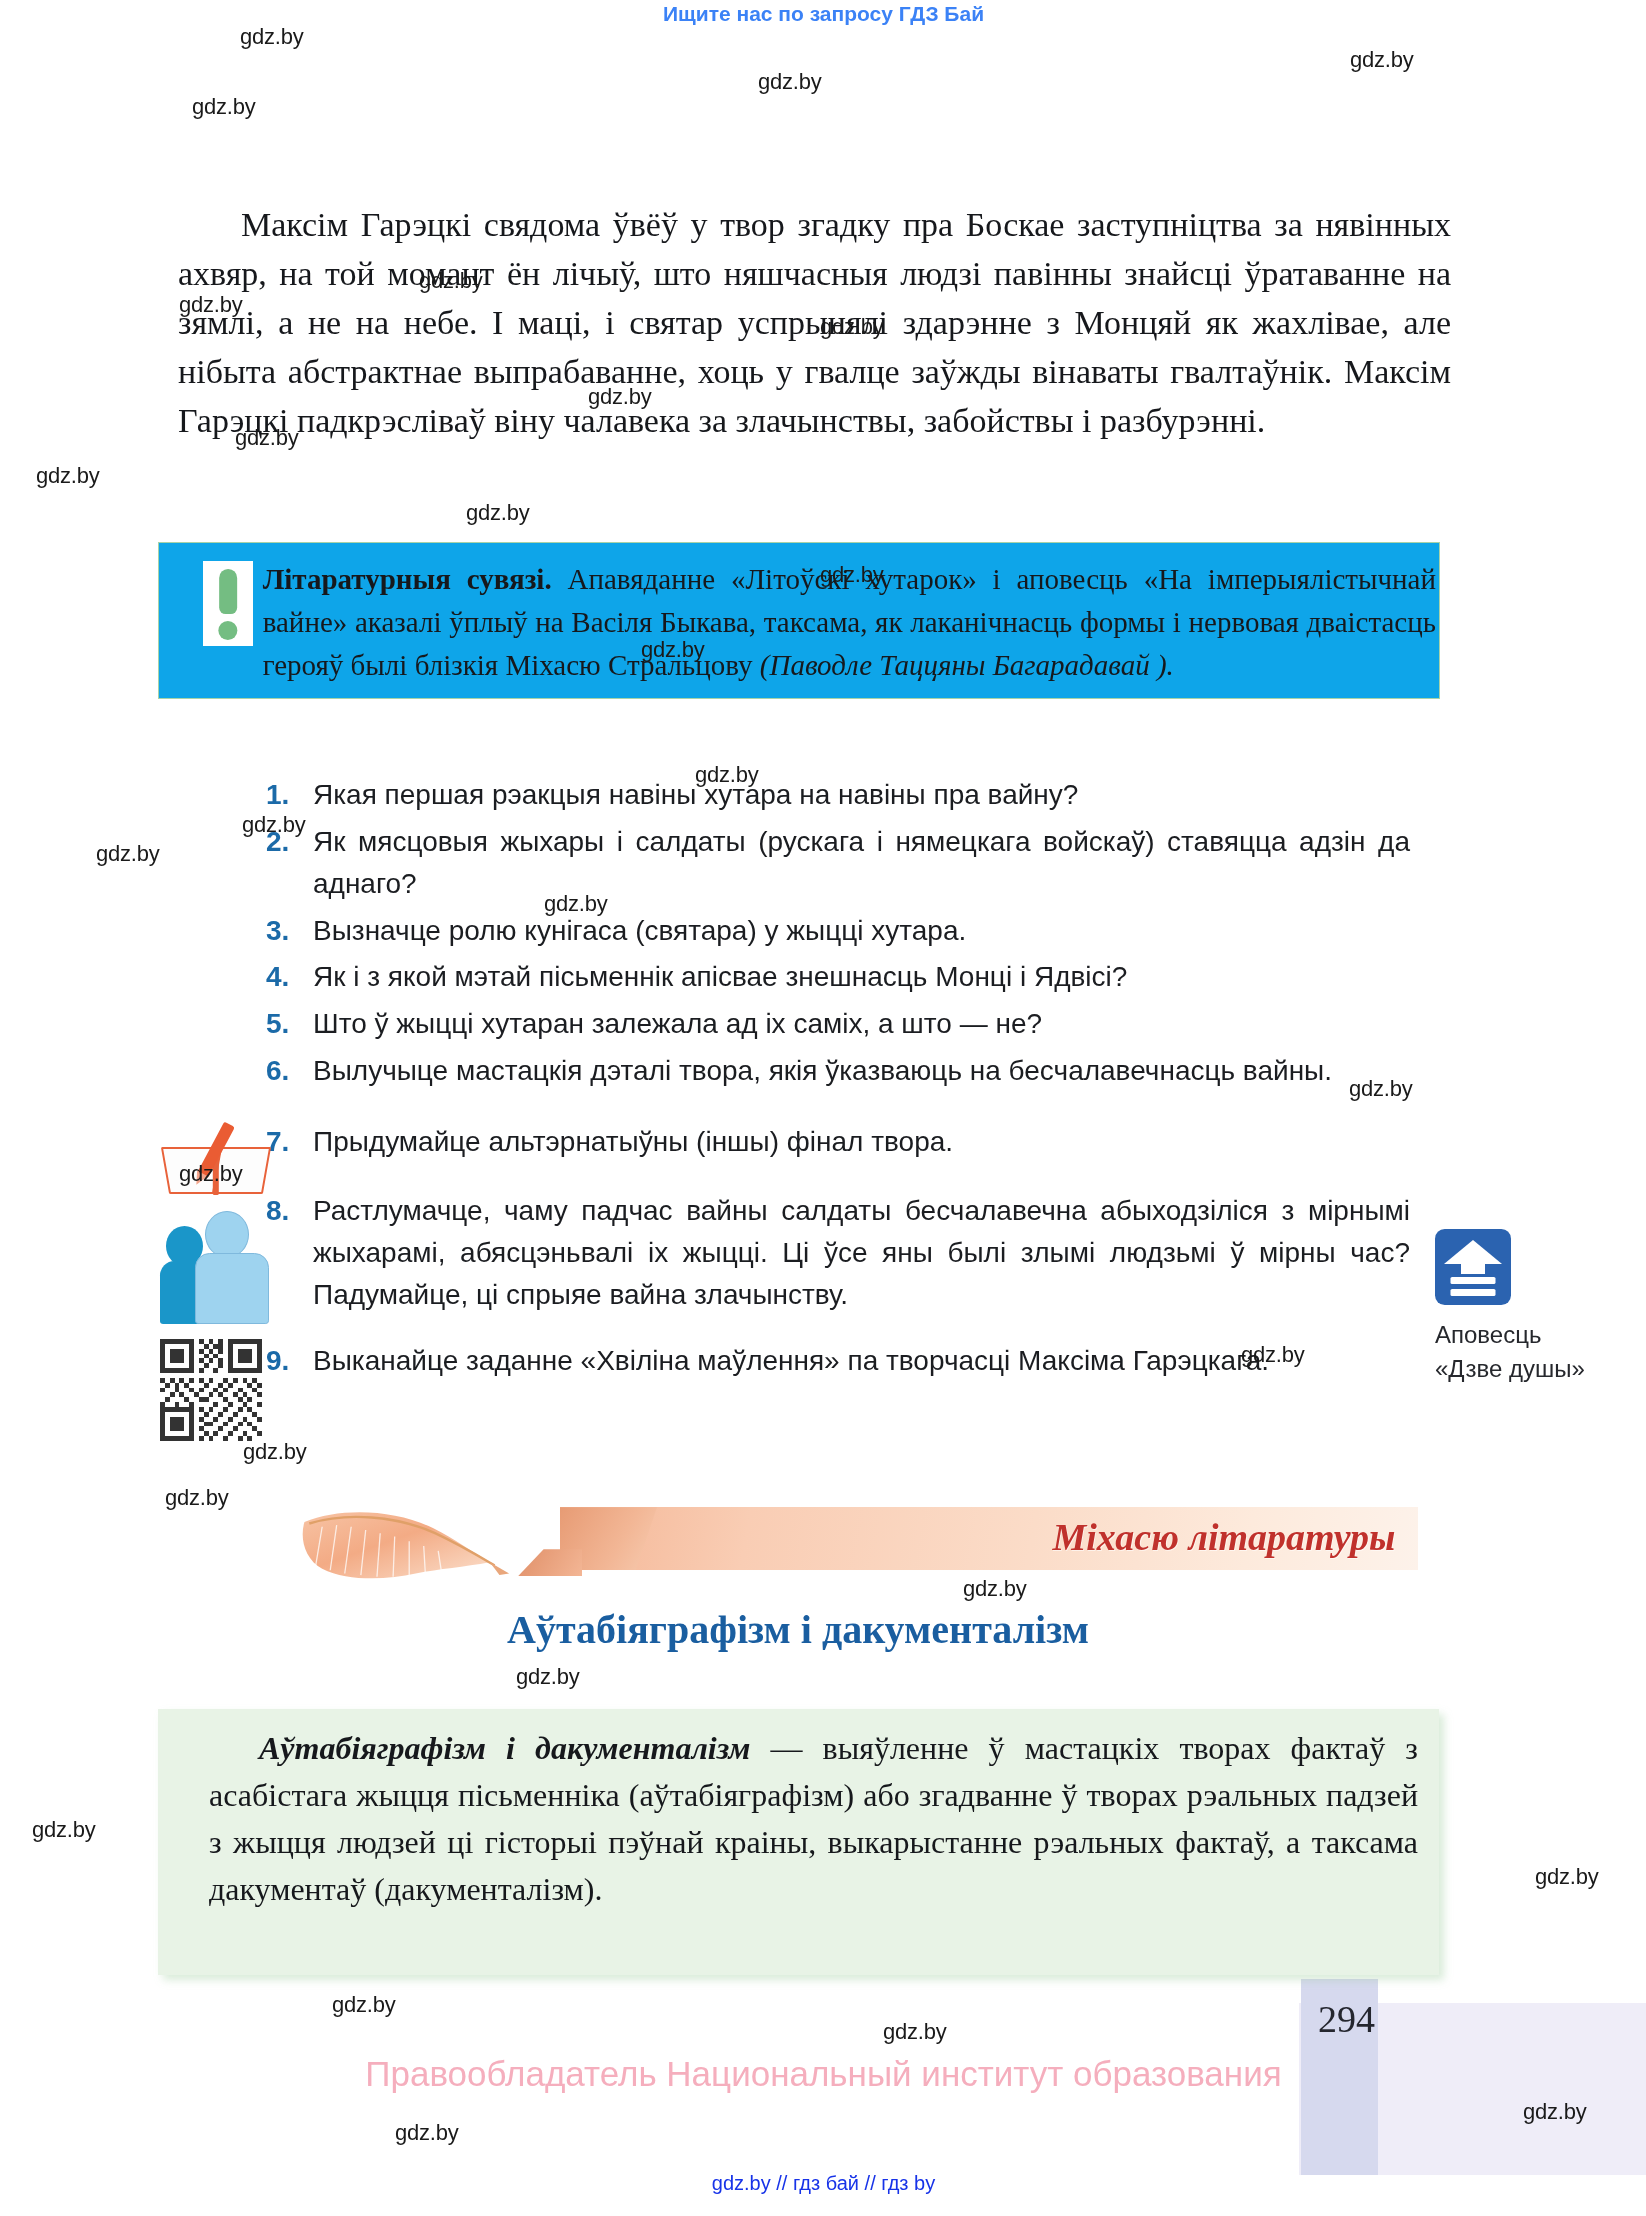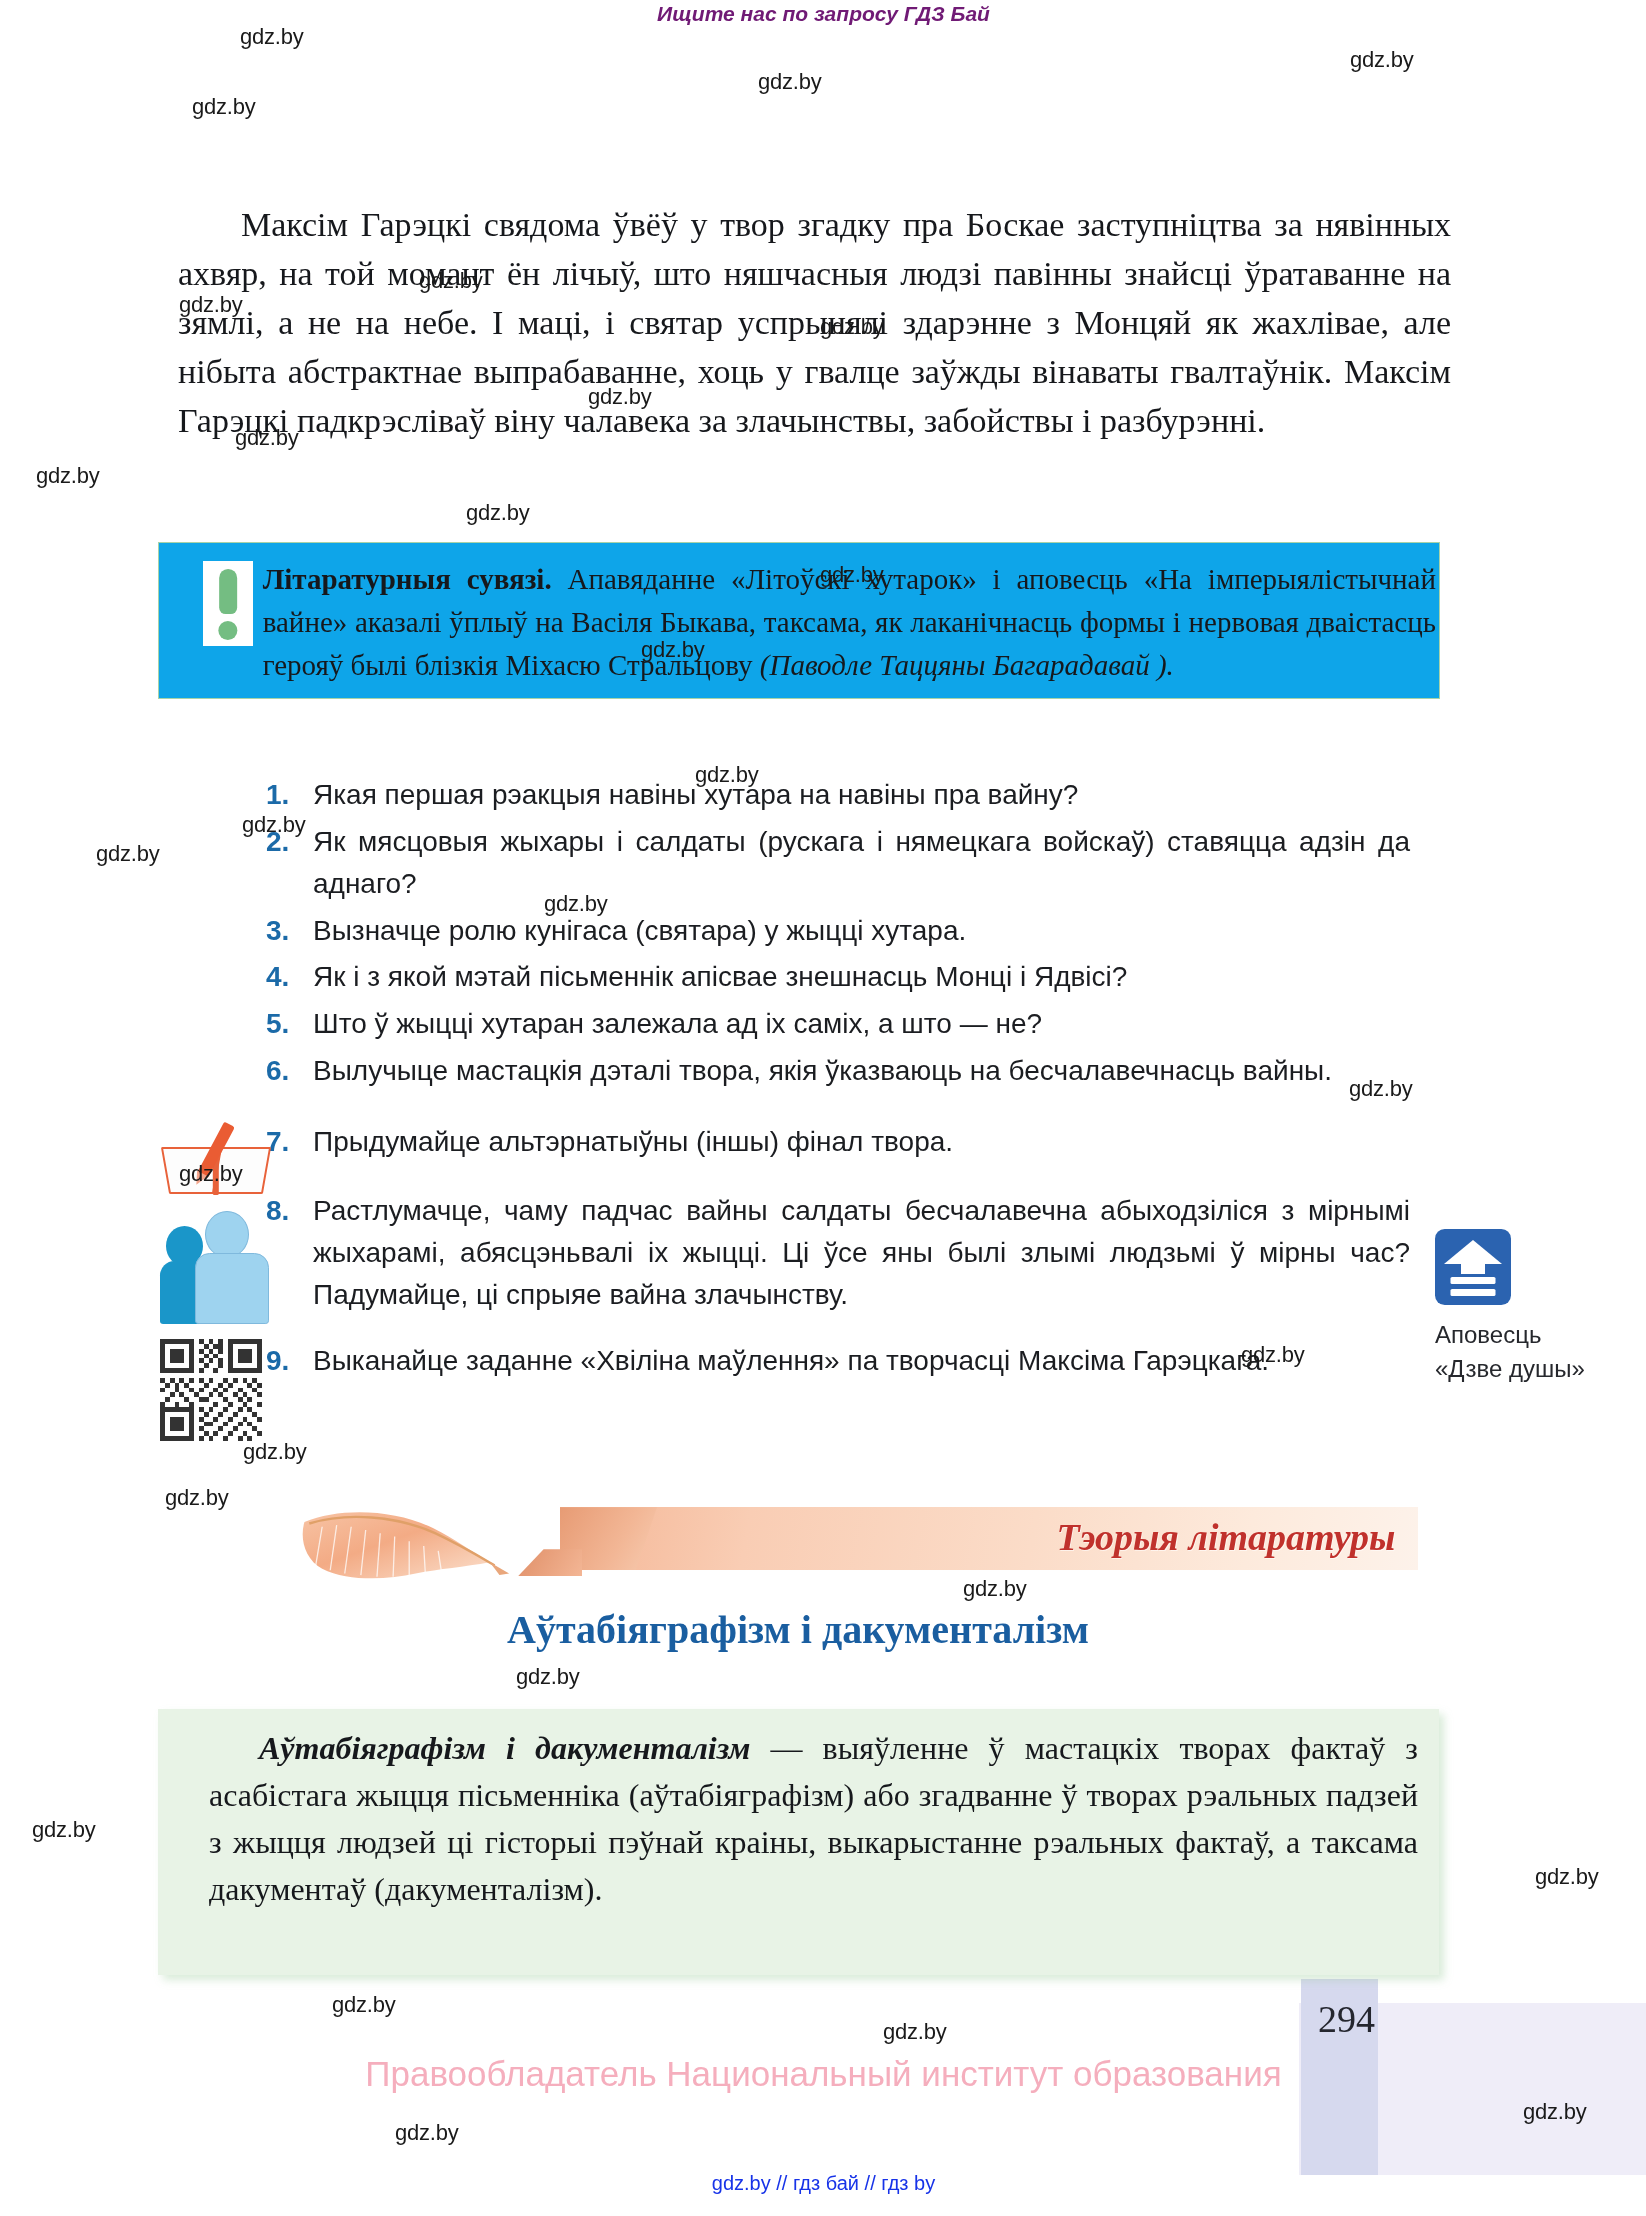--- a/index.html
+++ b/index.html
@@ -13,23 +13,23 @@
 
   
   .wm{
     position:absolute;
     font-family:"Liberation Sans", sans-serif;
     font-size:22px;color:#1a1a1a;white-space:nowrap;
     z-index:40;letter-spacing:-0.2px;
   }
   .topbanner{
     position:absolute;top:2.4px;left:0;width:100%;
-    text-align:center;color:#701a75;
-    font-family:"Liberation Sans", sans-serif;
-    font-weight:bold;font-size:21px;z-index:45;font-style:italic;
+    text-align:center;color:#3b82f6;
+    font-family:"Liberation Sans", sans-serif;
+    font-weight:bold;font-size:21px;z-index:45;
   }
   .copyline{
     position:absolute;left:0;width:100%;top:2054px;text-align:center;
     color:#f5aebd;font-size:35px;
     font-family:"Liberation Sans", sans-serif;
     letter-spacing:0px;z-index:44;white-space:nowrap;
   }
   .footlinks{
     position:absolute;left:0;width:100%;top:2172px;text-align:center;
     color:#1733e8;font-size:20px;z-index:46;
@@ -422,21 +422,21 @@
       <span class="bar b1"></span>
         <span class="bar b2"></span>
     </div>
     <div class="label">Аповесць «Дзве душы»</div>
   </div>
 
   <div id="theory-banner">
     <div class="ribbon">
       <span class="fold"></span>
         <span class="tail"></span>
-      <div class="btext">Тэорыя літаратуры</div>
+      <div class="btext">Міхасю літаратуры</div>
     </div>
     <svg class="feather" viewBox="0 0 340 110">
       <defs>
         <linearGradient id="fg" x1="0" y1="0" x2="1" y2="1">
           <stop offset="0%" stop-color="#f7c3a4"></stop>
           <stop offset="45%" stop-color="#f3ab85"></stop>
           <stop offset="100%" stop-color="#fbe0cd"></stop>
         </linearGradient>
       </defs>
       <path d="M8 22 C52 4 120 6 168 30 C196 44 214 58 238 72 C206 78 176 80 146 86

